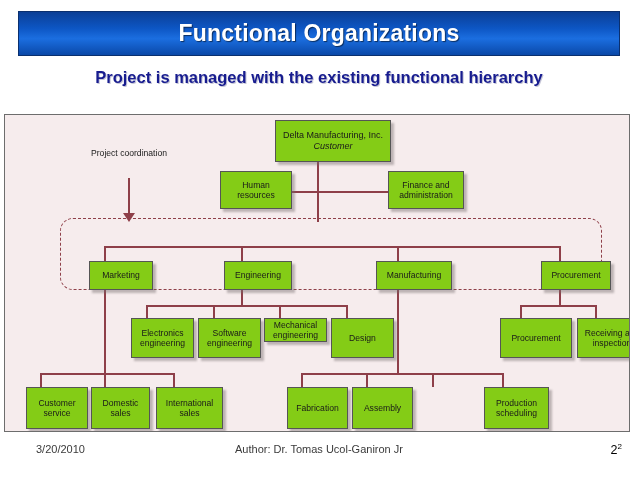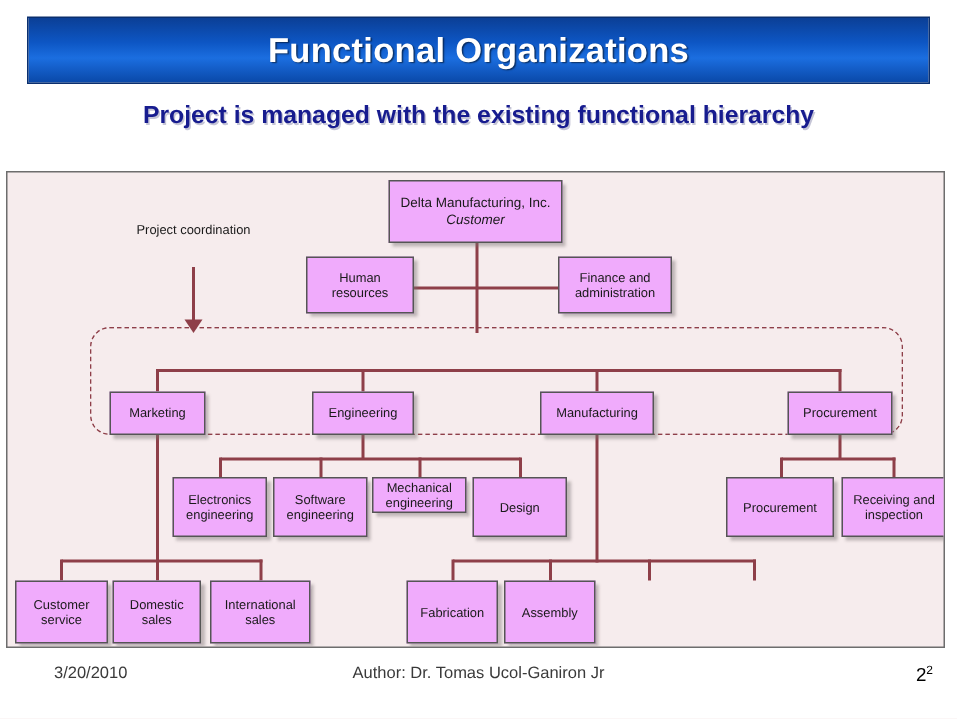--- a/index.html
+++ b/index.html
@@ -44,31 +44,32 @@
     position:absolute;left:4px;top:114px;width:626px;height:318px;
     background:#f6eced;
     border:1px solid #6d6d6d;
     box-sizing:border-box;
     overflow:hidden;
   }
 
   
   .node{
     position:absolute;
-    background:#f0abfc;
+    background:#84cc16;
     border:1px solid #555;
     box-sizing:border-box;
     display:flex;align-items:center;justify-content:center;
     text-align:center;
     color:#1a1a1a;
     font-size:8.6px;
     line-height:1.22;
     box-shadow:2.5px 2.5px 2px rgba(120,110,112,.45);
     z-index:6;
     padding:1px;
+    margin-left:16px;
   }
   .node span{display:block;}
   .node.italic-sub i{font-style:italic;}
   #node-president{font-size:9px;}
 
   
   .ln{position:absolute;background:#8e3f49;z-index:2;}
   .lnv{width:1.6px;}
   .lnh{height:1.6px;}
 
@@ -269,18 +270,24 @@
   <div class="node" style="left:266px;top:272px;width:61px;height:42px;">
     <div>
         <span>Fabrication</span>
       </div>
   </div>
   <div class="node" style="left:331px;top:272px;width:61px;height:42px;">
     <div>
         <span>Assembly</span>
       </div>
   </div>
+  <div class="node" style="left:463px;top:272px;width:65px;height:42px;">
+    <div>
+      <span>Production</span>
+      <span>scheduling</span>
+    </div>
+  </div>
 
 </div>
 
 <div id="footer-date">3/20/2010</div>
 <div id="footer-author">Author: Dr. Tomas Ucol-Ganiron Jr</div>
 <div id="footer-page"><span>2</span><sup>2</sup></div>
 
 </body></html>

